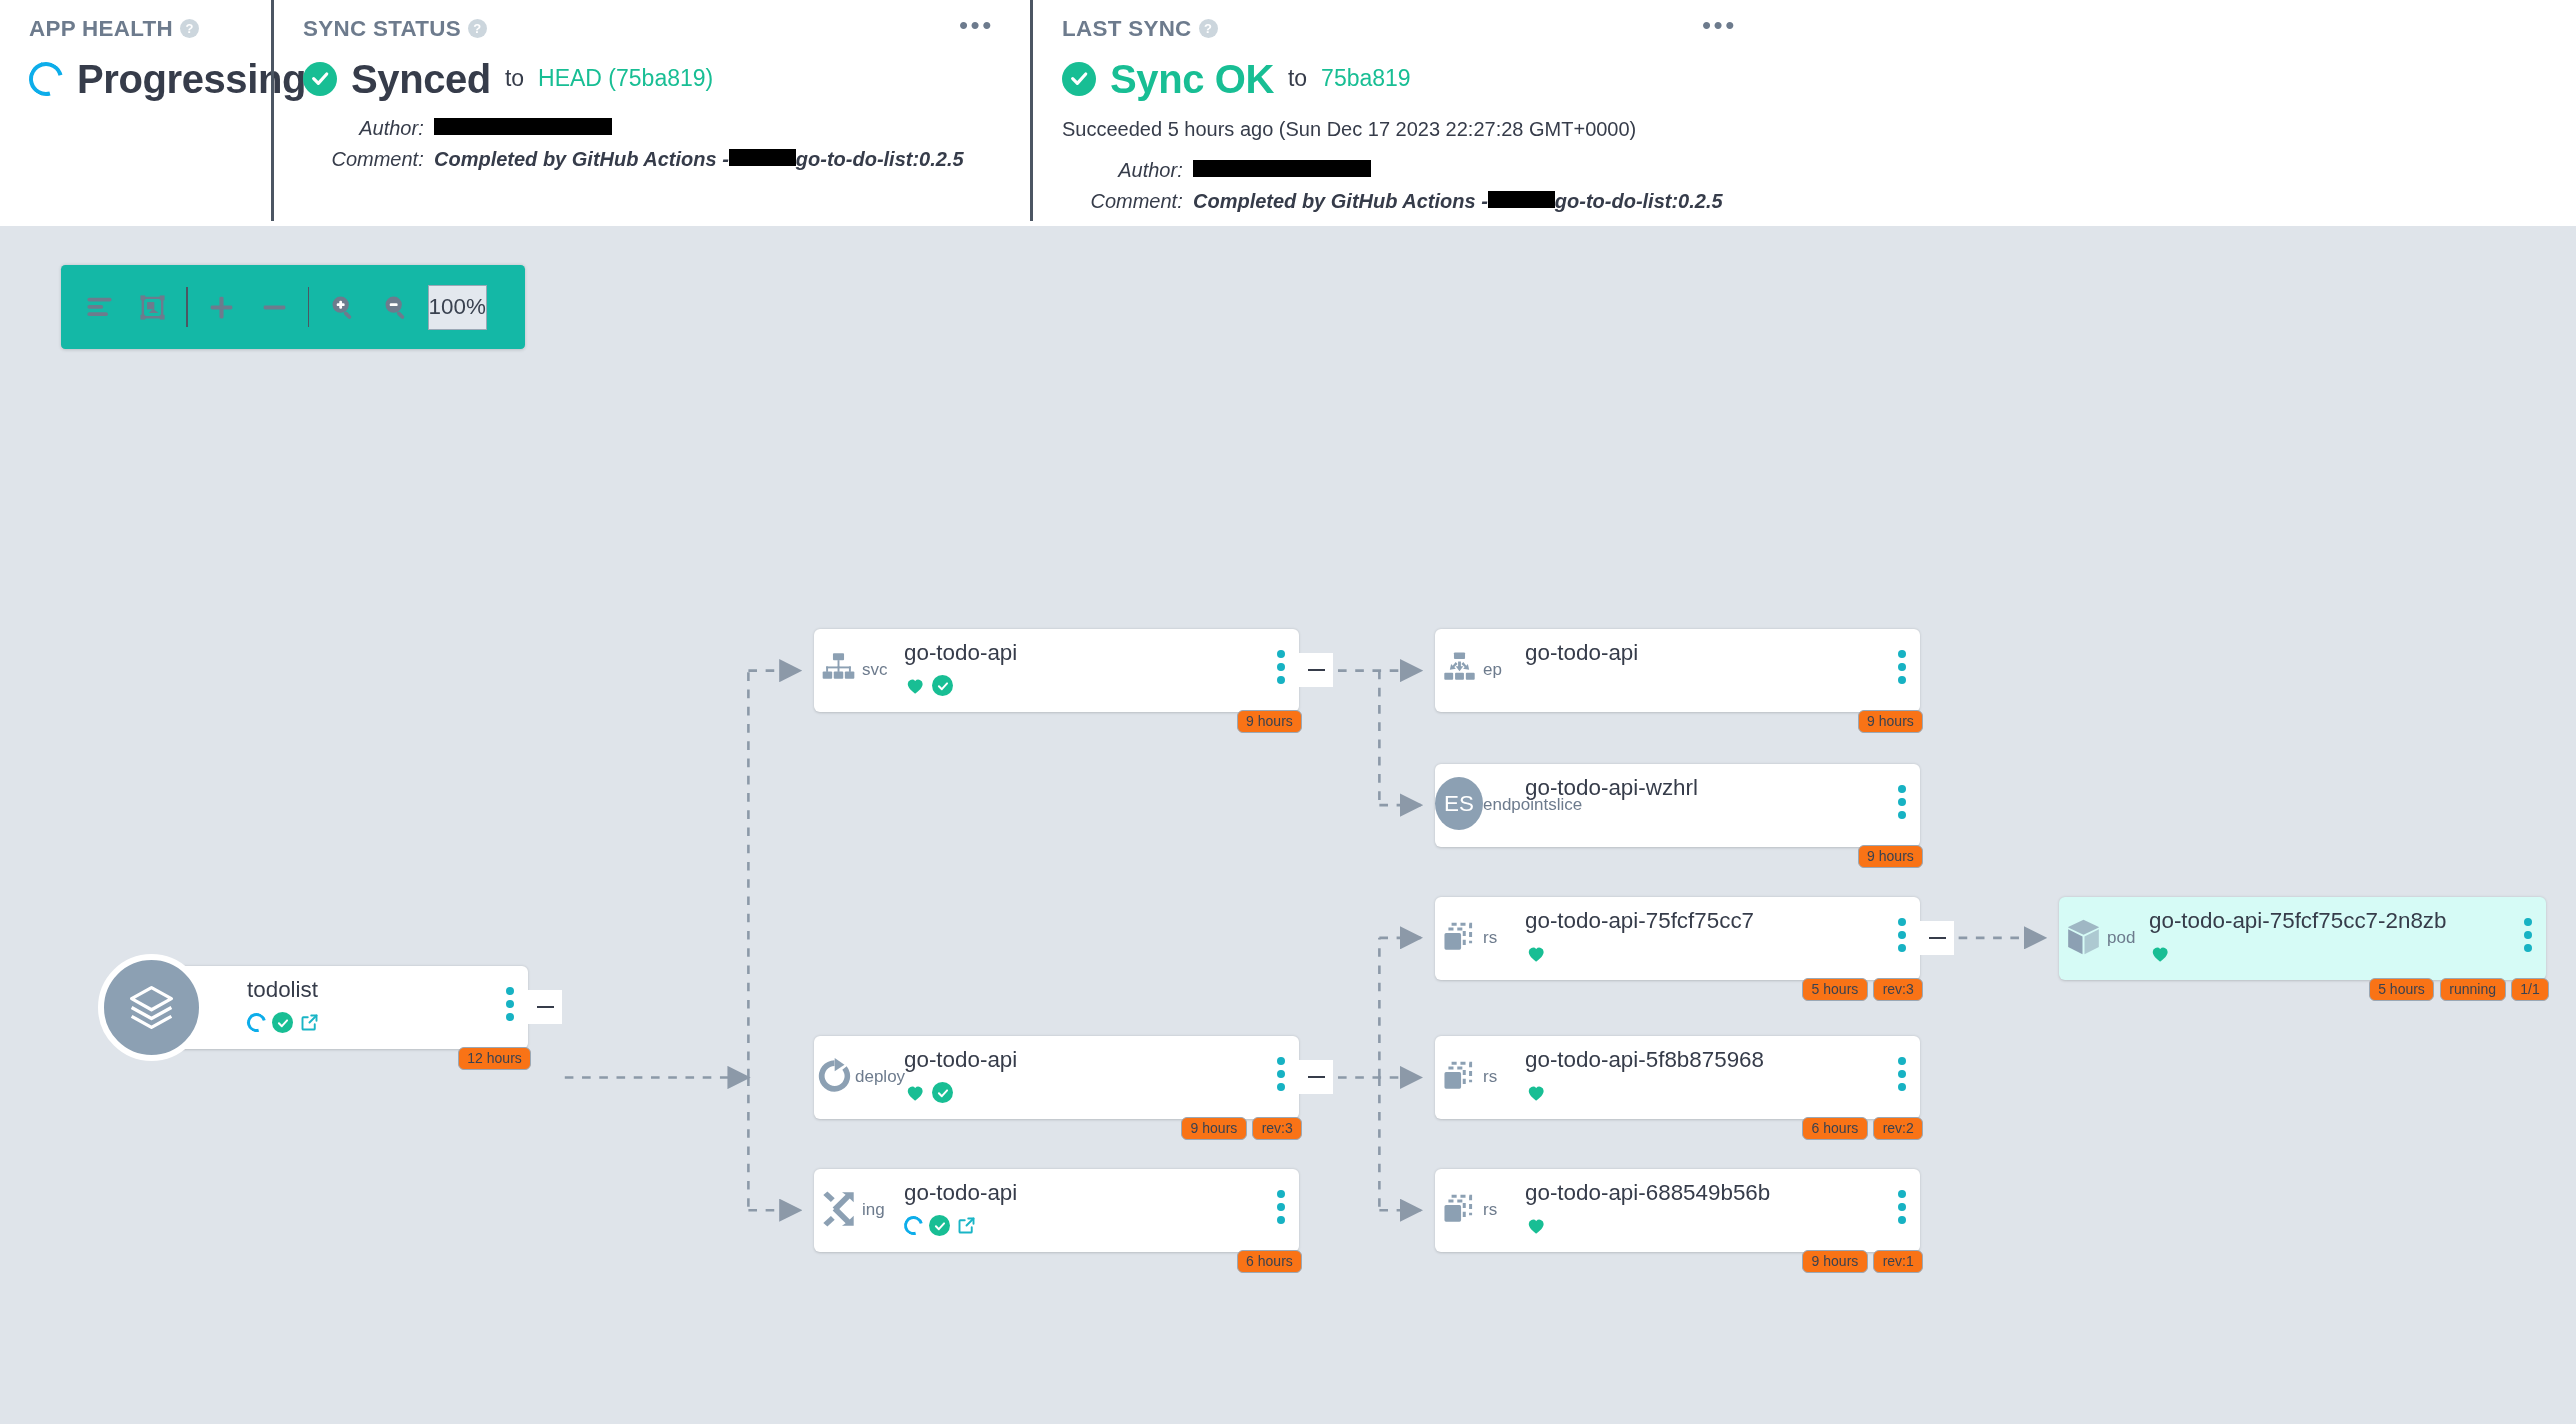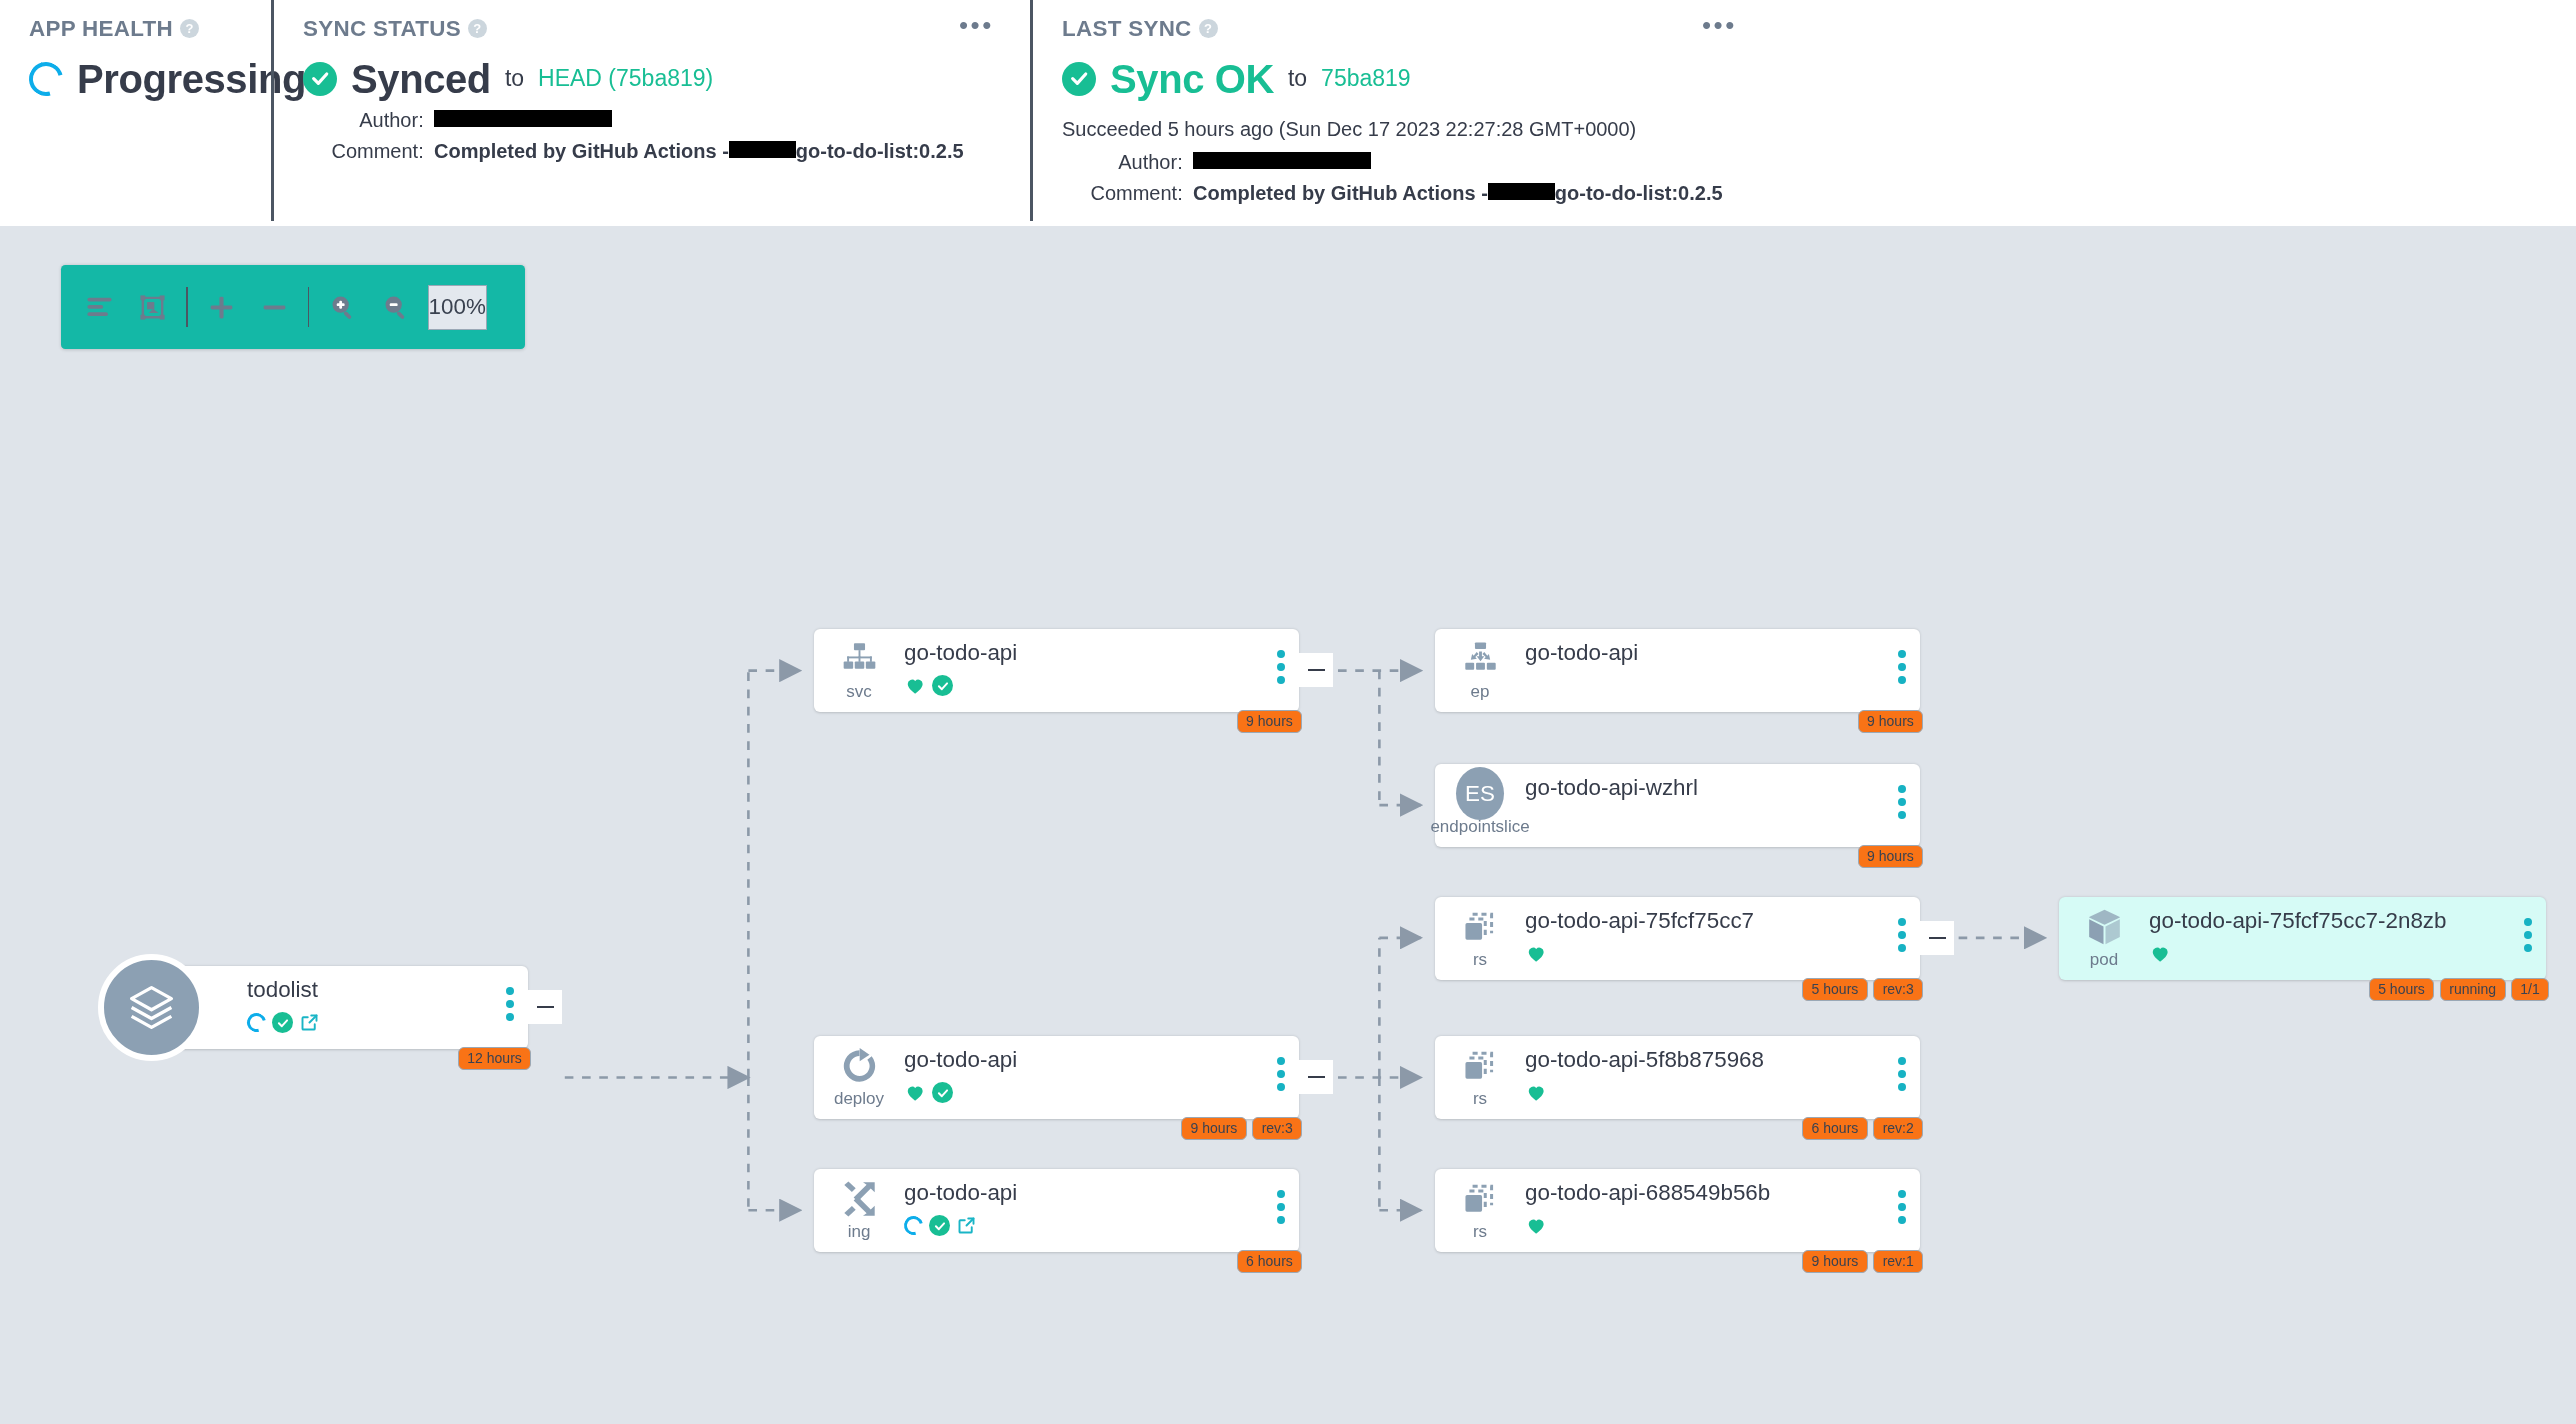--- a/index.html
+++ b/index.html
@@ -58,21 +58,21 @@
   .check-badge {
     width: 34px; height: 34px; border-radius: 50%;
     background: #18be94; flex: 0 0 auto;
     display: inline-flex; align-items: center; justify-content: center;
   }
   .check-badge svg { width: 22.4px; height: 22.4px; }
 
   .hdr-sub {
     margin-top: 19px; font-size: 20px; color: #363c4a;
   }
-  .kv-table { margin-top: 6px; font-size: 20px; color: #363c4a; }
+  .kv-table { margin-top: 14px; font-size: 20px; color: #363c4a; font-style: italic; }
   .kv-row { display: flex; align-items: baseline; line-height: 1.55; }
   .kv-key { width: 131px; text-align: right; padding-right: 10.3px; flex: 0 0 auto; }
   .kv-val { display: flex; align-items: baseline; }
   .kv-val b { font-weight: bold; }
   .redact { display: inline-block; background: #000; height: 16.4px; vertical-align: -1.7px; }
 
   .hdr-dots {
     position: absolute; top: 19px; right: 29px;
     color: #6d7b8d; letter-spacing: 2.6px; font-size: 26px;
     line-height: 12px; cursor: pointer;
@@ -112,22 +112,22 @@
     background: #fff;
     border-radius: 6px;
     box-shadow: 0 0.9px 2.6px rgba(0,0,0,.17);
     height: 83px;
   }
   .node.pod-node { background: #d6fbf6; }
 
   .node-inner { display: flex; height: 100%; align-items: flex-start; }
   .node-icon-wrap {
     width: 90px; flex: 0 0 auto;
-    display: flex; flex-direction: column; align-items: center;
-    padding-top: 7px;
+    display: flex; flex-direction: row; align-items: center;
+    padding-top: 17px;
   }
   .node-icon { width: 48px; height: 45px; display: flex; align-items: center; justify-content: center; color: #8ca0b3; }
   .node-kind { font-size: 17px; color: #6d7b8d; margin-top: 1.7px; line-height: 1; white-space: nowrap; }
   .node-body { flex: 1 1 auto; padding-top: 12px; min-width: 0; }
   .node-name {
     font-size: 22.4px; color: #363c4a; line-height: 1.1;
     white-space: nowrap; overflow: hidden; text-overflow: ellipsis;
   }
   .node-badges-row { display: flex; align-items: center; gap: 6px; margin-top: 7px; height: 26px; }
 

